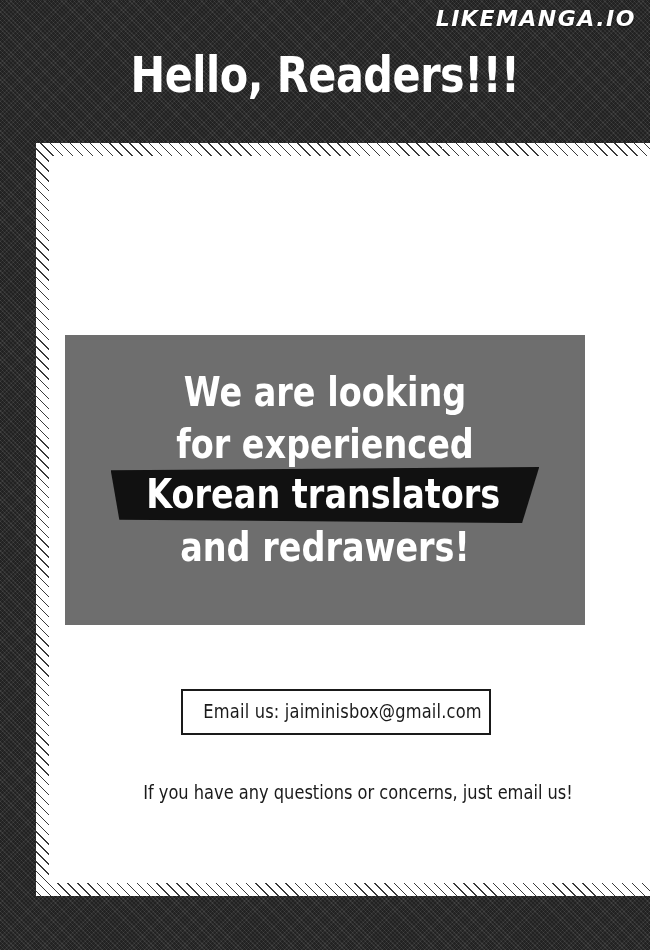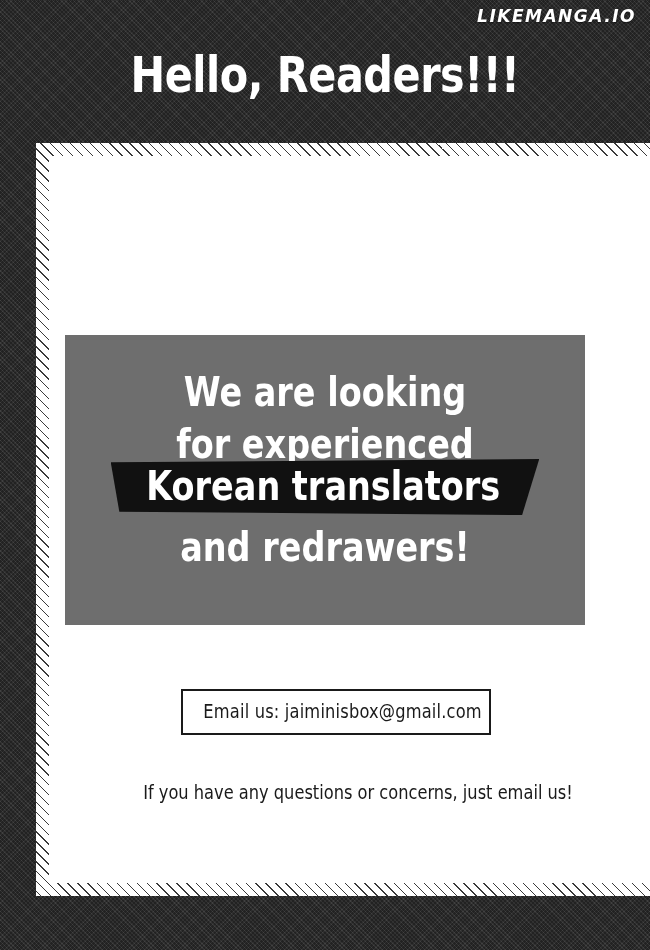--- a/index.html
+++ b/index.html
@@ -26,21 +26,21 @@
   }
 
   .watermark {
     position: absolute;
     top: 6px;
     right: 14px;
     color: #ffffff;
     font-family: "DejaVu Sans", sans-serif;
     font-weight: bold;
     font-style: italic;
-    font-size: 17px;
+    font-size: 22px;
     letter-spacing: 1.5px;
     text-shadow: 0 1px 2px rgba(0,0,0,0.6);
   }
 
   .headline {
     position: absolute;
     top: 46px;
     left: 0;
     width: 650px;
     text-align: center;
@@ -101,21 +101,21 @@
     transform-origin: center;
     white-space: nowrap;
   }
   .band-line1 { top: 33px; }
   .band-line2 { top: 85px; }
   .band-line4 { top: 188px; }
 
   .highlight-wrap {
     position: absolute;
     left: 0;
-    top: 124px;
+    top: 132px;
     width: 100%;
     text-align: center;
   }
   .highlight-bar {
     display: inline-block;
     position: relative;
     background: #111111;
     padding: 3px 26px 5px 22px;
     clip-path: polygon(0% 6%, 100% 0%, 96% 100%, 2% 94%);
   }

